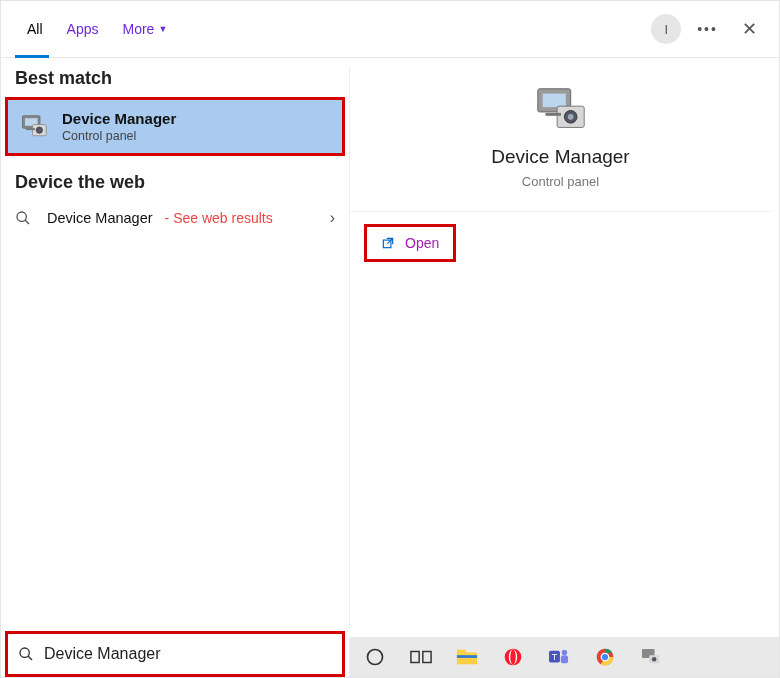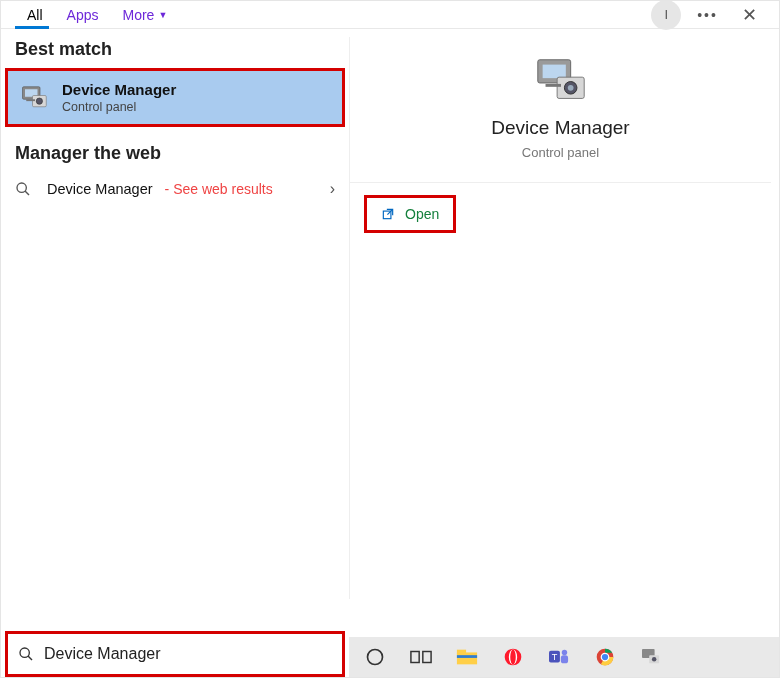--- a/index.html
+++ b/index.html
@@ -1,19 +1,19 @@
 <!DOCTYPE html>
 <html><head>
 <meta charset="utf-8">
 <style>
   * { box-sizing: border-box; margin: 0; padding: 0; font-family: "Segoe UI", Arial, sans-serif; }
   body { width: 780px; height: 678px; background: #fff; position: relative; overflow: hidden; border: 1px solid #e5e5e5; }
 
   
-  .tabs { display: flex; align-items: center; height: 28px; padding: 0 14px; border-bottom: 1px solid #e8e8e8; position: relative; }
+  .tabs { display: flex; align-items: center; height: 57px; padding: 0 14px; border-bottom: 1px solid #e8e8e8; position: relative; }
   .tab { font-size: 14px; color: #6d28d9; padding: 0 12px; height: 100%; display: flex; align-items: center; cursor: pointer; }
   .tab.active { color: #000; font-weight: 400; }
   .tab.active::after { content:""; position:absolute; bottom:-1px; left: 14px; width: 34px; height: 3px; background:#0078d4; }
   .tab-right { margin-left: auto; display:flex; align-items:center; gap:16px; }
   .avatar { width:30px; height:30px; border-radius:50%; background:#e6e6e6; display:flex; align-items:center; justify-content:center; font-size:13px; color:#555; }
   .dots { font-size:14px; color:#555; letter-spacing:2px; cursor:pointer; }
   .close-x { font-size:18px; color:#555; cursor:pointer; padding:4px 8px; }
   .chev { margin-left:4px; font-size:9px; }
 
   
@@ -37,21 +37,21 @@
 
   
   .preview-card { border-bottom:1px solid #eee; padding: 16px 16px 22px; text-align:center; }
   .preview-icon { margin: 4px auto 10px; width:58px; height:50px; }
   .preview-title { font-size:19px; color:#222; margin-top:4px; }
   .preview-sub   { font-size:13px; color:#777; margin-top:6px; }
 
   .action-box { border: 3px solid #d40000; display:inline-flex; margin: 12px 14px; }
   .action-row { display:flex; align-items:center; gap:10px; padding:8px 14px; cursor:pointer; }
   .action-row .ic { color:#0067c0; font-size:14px; }
-  .action-row .lbl { font-size:14px; color:#15803d; }
+  .action-row .lbl { font-size:14px; color:#a21caf; }
 
   
   .search-wrap { position:absolute; left:4px; bottom:0; width:340px; border:3px solid #d40000; }
   .search-bar { display:flex; align-items:center; background:#fff; height:40px; padding:0 10px; }
   .search-bar .sicon { font-size:15px; color:#333; margin-right:10px; }
   .search-bar input { border:none; outline:none; font-size:16px; color:#222; width:100%; }
 
   
   .taskbar { position:absolute; right:0; bottom:0; left:348px; height:40px; background:#e9e9e9; display:flex; align-items:center; gap:22px; padding:0 14px; }
   .tb-icon { width:24px; height:24px; display:flex; align-items:center; justify-content:center; cursor:pointer; }
@@ -91,21 +91,21 @@
             <rect x="10" y="22" width="14" height="3" fill="#777"></rect>
           </svg>
         </div>
         <div class="bm-text">
           <div class="title">Device Manager</div>
           <div class="sub">Control panel</div>
         </div>
       </div>
     </div>
 
-    <div class="section-label">Manager the web</div>
+    <div class="section-label">Device the web</div>
 
     <div class="web-row">
       <div class="lead-icon">
         <svg width="16" height="16" viewBox="0 0 24 24" fill="none" stroke="#555" stroke-width="2">
             <circle cx="10" cy="10" r="7"></circle>
             <line x1="15" y1="15" x2="21" y2="21"></line>
           </svg>
       </div>
       <span class="label">Device Manager</span>
       <span class="hint">- See web results</span>

